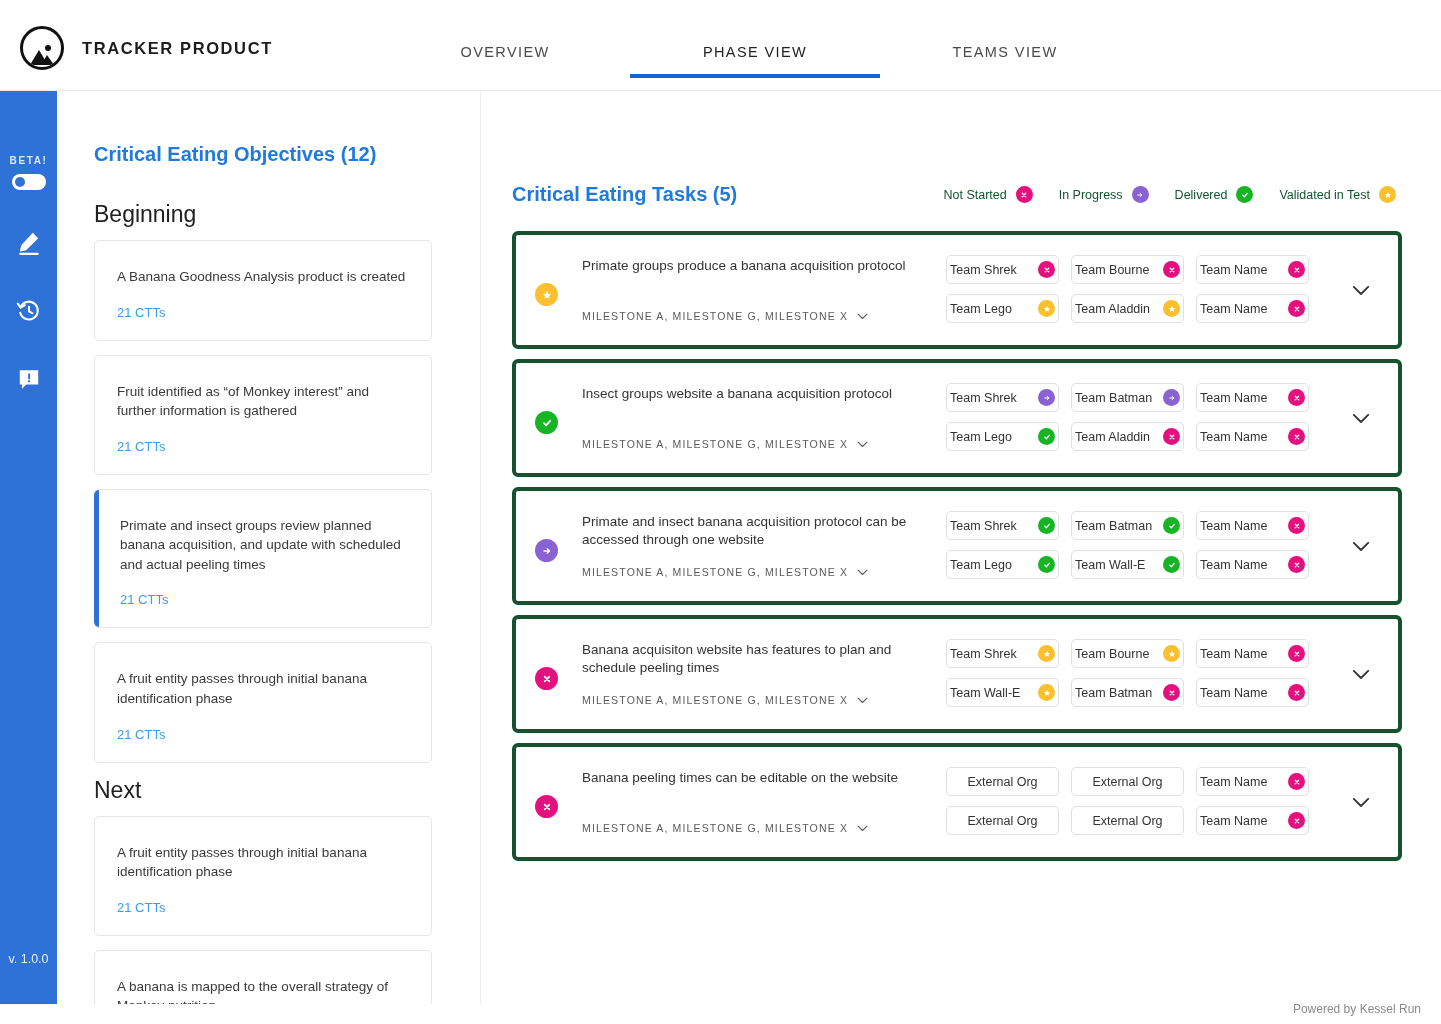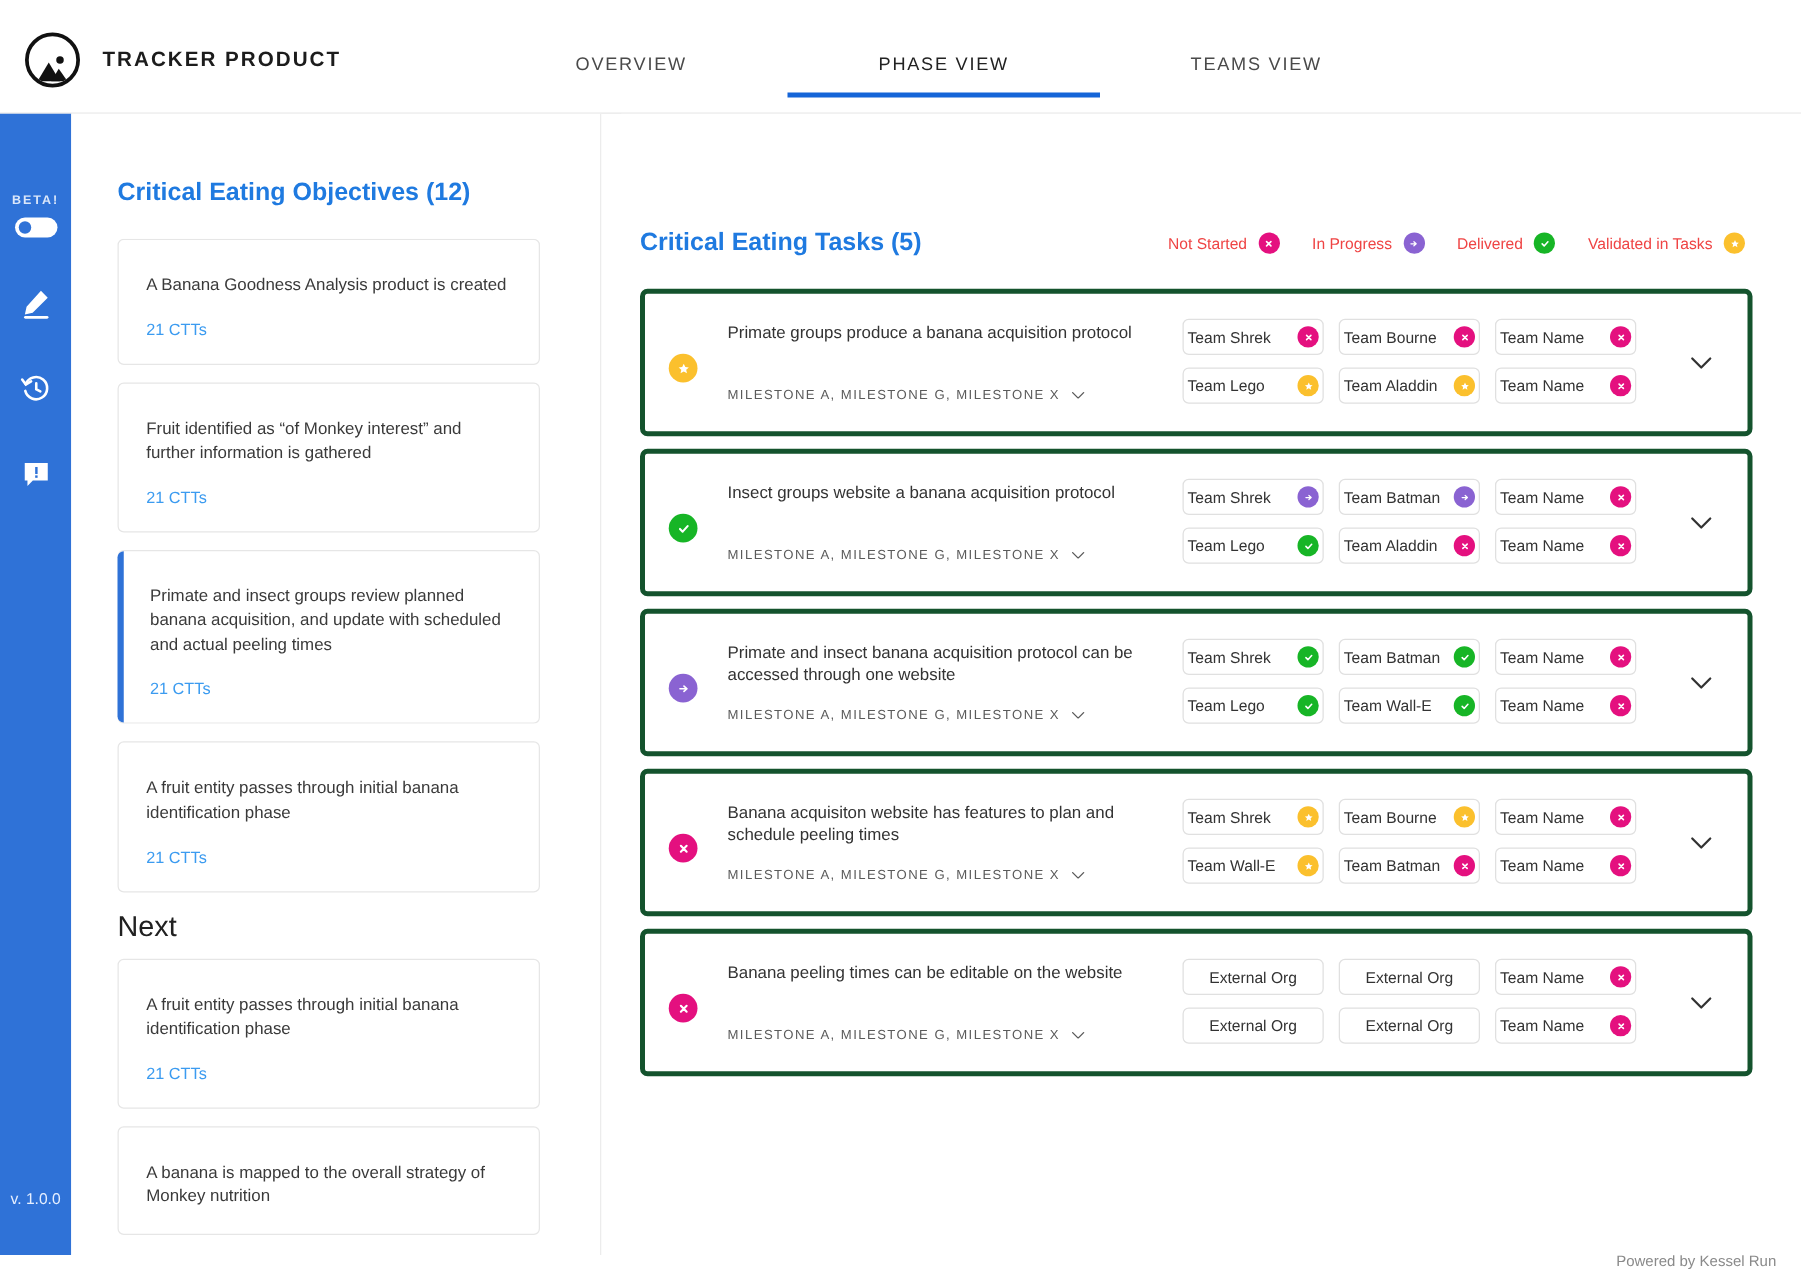--- a/index.html
+++ b/index.html
@@ -98,21 +98,21 @@
 
   
   .tasks { position: absolute; left: 497px; top: 91px; width: 944px; height: 913px; background: #fff; }
   .tasks-title {
     position: absolute; left: 15px; top: 92px;
     font-size: 20px; font-weight: bold; color: #1f7ae0;
   }
   .legend { position: absolute; right: 45px; top: 95px; display: flex; align-items: center; }
   .legend-item { display: flex; align-items: center; margin-left: 26px; }
   .legend-item:first-child { margin-left: 0; }
-  .legend-label { font-size: 12.5px; color: #ef4444; margin-right: 9px; }
+  .legend-label { font-size: 12.5px; color: #14532d; margin-right: 9px; }
 
   .status-badge {
     width: 17px; height: 17px; border-radius: 50%;
     display: flex; align-items: center; justify-content: center; flex: 0 0 auto;
   }
   .status-badge svg { display: block; }
   .status-big { width: 23px; height: 23px; }
 
   .task-list { position: absolute; left: 15px; top: 140px; width: 890px; }
   .task-card {
@@ -197,20 +197,21 @@
         <rect x="11.2" y="7" width="1.8" height="5.2" fill="#2f72d7"></rect>
         <rect x="11.2" y="13.2" width="1.8" height="1.8" fill="#2f72d7"></rect>
       </svg>
     </div>
     <div class="rail-version">v. 1.0.0</div>
   </div>
 
   <div class="objectives">
     <div class="obj-title">Critical Eating Objectives (12)</div>
     <div class="obj-scroll" id="obj-scroll">
+        <div class="group-head">Beginning</div>
         <div class="obj-card">
           <div class="obj-card-text">A Banana Goodness Analysis product is created</div>
           <div class="obj-card-ctts">21 CTTs</div>
         </div>
         <div class="obj-card">
           <div class="obj-card-text">Fruit identified as “of Monkey interest” and further information is gathered</div>
           <div class="obj-card-ctts">21 CTTs</div>
         </div>
         <div class="obj-card selected">
           <div class="obj-card-text">Primate and insect groups review planned banana acquisition, and update with scheduled and actual peeling times</div>
@@ -253,21 +254,21 @@
         </div>
         <div class="legend-item">
           <span class="legend-label">Delivered</span>
           <span class="status-badge" style="background:#17b526">
             <svg width="12" height="12" viewBox="0 0 18 18">
               <path d="M5.6 9.2 L8 11.6 L12.5 6.6" stroke="#fff" stroke-width="1.9" fill="none" stroke-linecap="round" stroke-linejoin="round"></path>
             </svg>
           </span>
         </div>
         <div class="legend-item">
-          <span class="legend-label">Validated in Tasks</span>
+          <span class="legend-label">Validated in Test</span>
           <span class="status-badge" style="background:#fbc02d">
             <svg width="12" height="12" viewBox="0 0 18 18">
               <path d="M9 4.6 L10.4 7.5 L13.6 7.9 L11.2 10 L11.9 13.1 L9 11.5 L6.1 13.1 L6.8 10 L4.4 7.9 L7.6 7.5 Z" fill="#fff"></path>
             </svg>
           </span>
         </div>
       </div>
     <div class="task-list" id="task-list">
         <div class="task-card">
           <div class="task-status">

